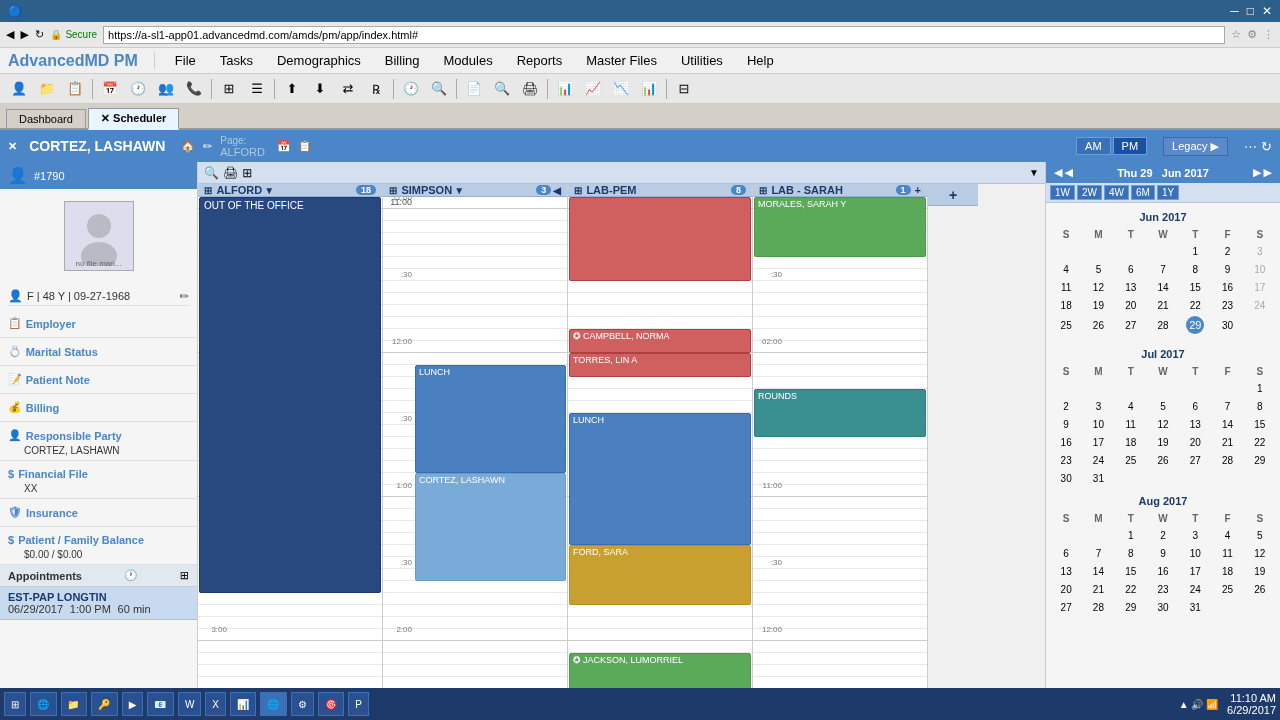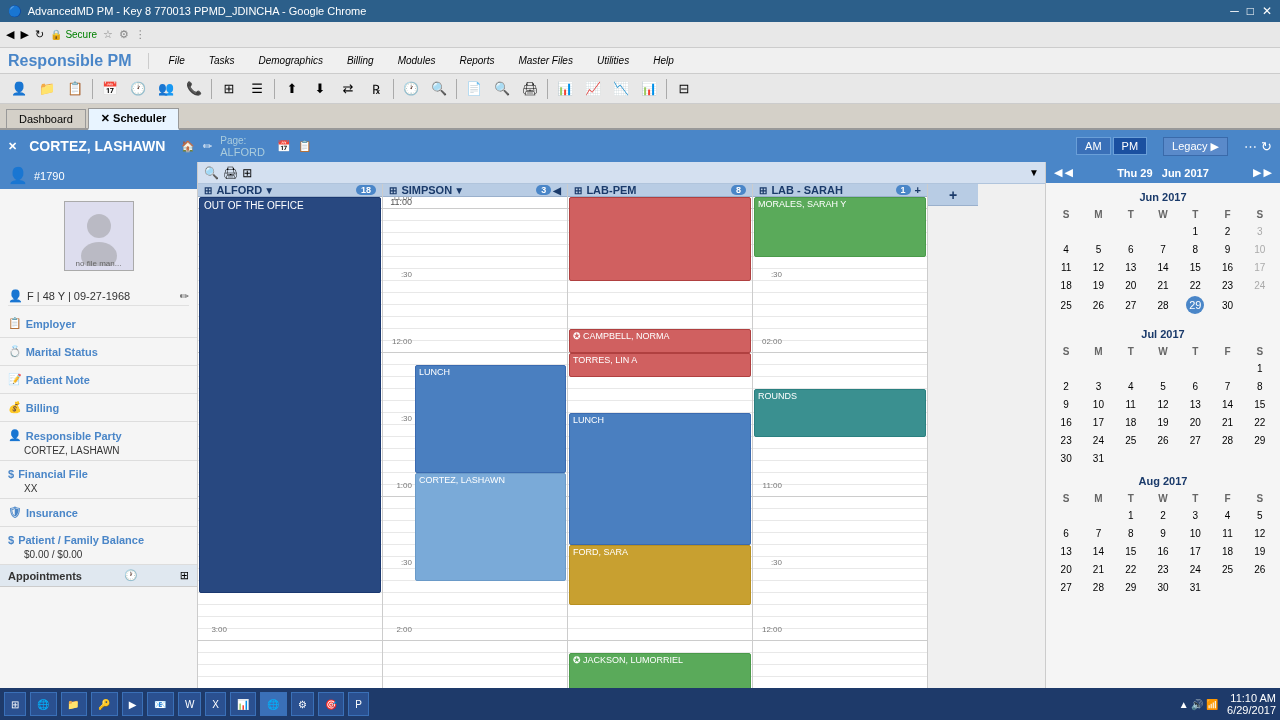--- a/index.html
+++ b/index.html
@@ -43,23 +43,22 @@
       height: 26px;
       display: flex;
       align-items: center;
       padding: 0 8px;
       gap: 16px;
       border-bottom: 1px solid #ccc;
     }
     .menu-item {
       color: #000;
       cursor: pointer;
-      font-size: 10px;
+      font-size: 13px;
       padding: 2px 4px;
-      font-style: italic;
     }
 
     
     .toolbar {
       background: #e8e8e8;
       height: 30px;
       display: flex;
       align-items: center;
       padding: 0 6px;
       gap: 2px;
@@ -345,40 +344,40 @@
     .evt-navy { background: #284880; color: white; border: 1px solid #1a3870; }
     .evt-teal { background: #3a9090; color: white; border: 1px solid #2a8080; }
   </style>
 </head>
 <body>
 
 <div style="display:flex;flex-direction:column;width:1280px;height:720px;overflow:hidden;">
 
   <div class="title-bar">
     <span style="font-size:11px;color:#adc8e8;">🔵</span>
-    <span style="margin-left:6px;">AdvancedMD PM - Key 8 770013 PPMD_JDINCHA - Google Chrome</span>
     <div class="title-bar-icons">
       <span class="title-bar-btn">─</span>
       <span class="title-bar-btn">□</span>
       <span class="title-bar-btn">✕</span>
     </div>
   </div>
 
   <div class="address-bar">
     <span style="cursor:pointer;">◀</span>
     <span style="cursor:pointer;">▶</span>
     <span style="cursor:pointer;">↻</span>
     <span style="color:green;font-size:10px;">🔒 Secure</span>
+    <input class="address-input" style="flex: 1 1 0%;" value="https://a-sl1-app01.advancedmd.com/amds/pm/app/index.html#">
     <span style="cursor:pointer;color:#888;">☆</span>
     <span style="cursor:pointer;color:#888;">⚙</span>
     <span style="cursor:pointer;color:#888;">⋮</span>
   </div>
 
   <div class="menu-bar">
-    <span style="font-size:16px;color:#4a86c8;font-weight:bold;">Responsible PM</span>
+    <span style="font-size:16px;color:#4a86c8;font-weight:bold;">AdvancedMD PM</span>
     <span style="width:1px;height:16px;background:#ccc;"></span>
     <span class="menu-item">File</span>
     <span class="menu-item">Tasks</span>
     <span class="menu-item">Demographics</span>
     <span class="menu-item">Billing</span>
     <span class="menu-item">Modules</span>
     <span class="menu-item">Reports</span>
     <span class="menu-item">Master Files</span>
     <span class="menu-item">Utilities</span>
     <span class="menu-item">Help</span>
@@ -521,20 +520,28 @@
           <span>Patient / Family Balance</span>
         </div>
         <div class="sidebar-value">$0.00 / $0.00</div>
       </div>
 
       <div class="appointments-header">
         <span class="appt-label">Appointments</span>
         <span style="cursor:pointer;">🕐</span>
         <span style="cursor:pointer;">⊞</span>
       </div>
+      <div class="appt-item">
+        <div class="appt-name">EST-PAP LONGTIN</div>
+        <div class="appt-details">
+          <span>06/29/2017</span>
+          <span style="margin-left:4px;">1:00 PM</span>
+          <span style="margin-left:4px;">60 min</span>
+        </div>
+      </div>
     </div>
 
     <div style="flex:1;display:flex;flex-direction:column;overflow:hidden;">
 
       <div style="background:#d4e0f0;height:22px;display:flex;align-items:center;padding:0 6px;gap:4px;border-bottom:1px solid #b0c4dc;">
         <span style="cursor:pointer;font-size:12px;">🔍</span>
         <span style="cursor:pointer;font-size:12px;">🖨</span>
         <span style="cursor:pointer;font-size:12px;">⊞</span>
         <span style="cursor:pointer;font-size:10px;margin-left:auto;">▼</span>
       </div>
@@ -1333,20 +1340,27 @@
     <div class="right-panel">
 
       <div class="mini-cal-header">
         <span class="mini-cal-nav">◀</span>
         <span class="mini-cal-nav" style="margin-left:2px;">◀</span>
         <span class="mini-cal-title" style="flex:1;text-align:center;">Thu 29 &nbsp; Jun 2017</span>
         <span class="mini-cal-nav">▶</span>
         <span class="mini-cal-nav" style="margin-left:2px;">▶</span>
       </div>
 
+      <div style="background:#d4e0f0;display:flex;padding:2px 4px;gap:2px;border-bottom:1px solid #b0c4dc;">
+        <button class="view-btn">1W</button>
+        <button class="view-btn">2W</button>
+        <button class="view-btn">4W</button>
+        <button class="view-btn">6M</button>
+        <button class="view-btn">1Y</button>
+      </div>
 
       <div class="mini-cal">
         <div class="mini-cal-month">Jun 2017</div>
         <table class="mini-cal-grid">
           <tbody>
               <tr>
             <th>S</th>
             <th>M</th>
             <th>T</th>
             <th>W</th>

